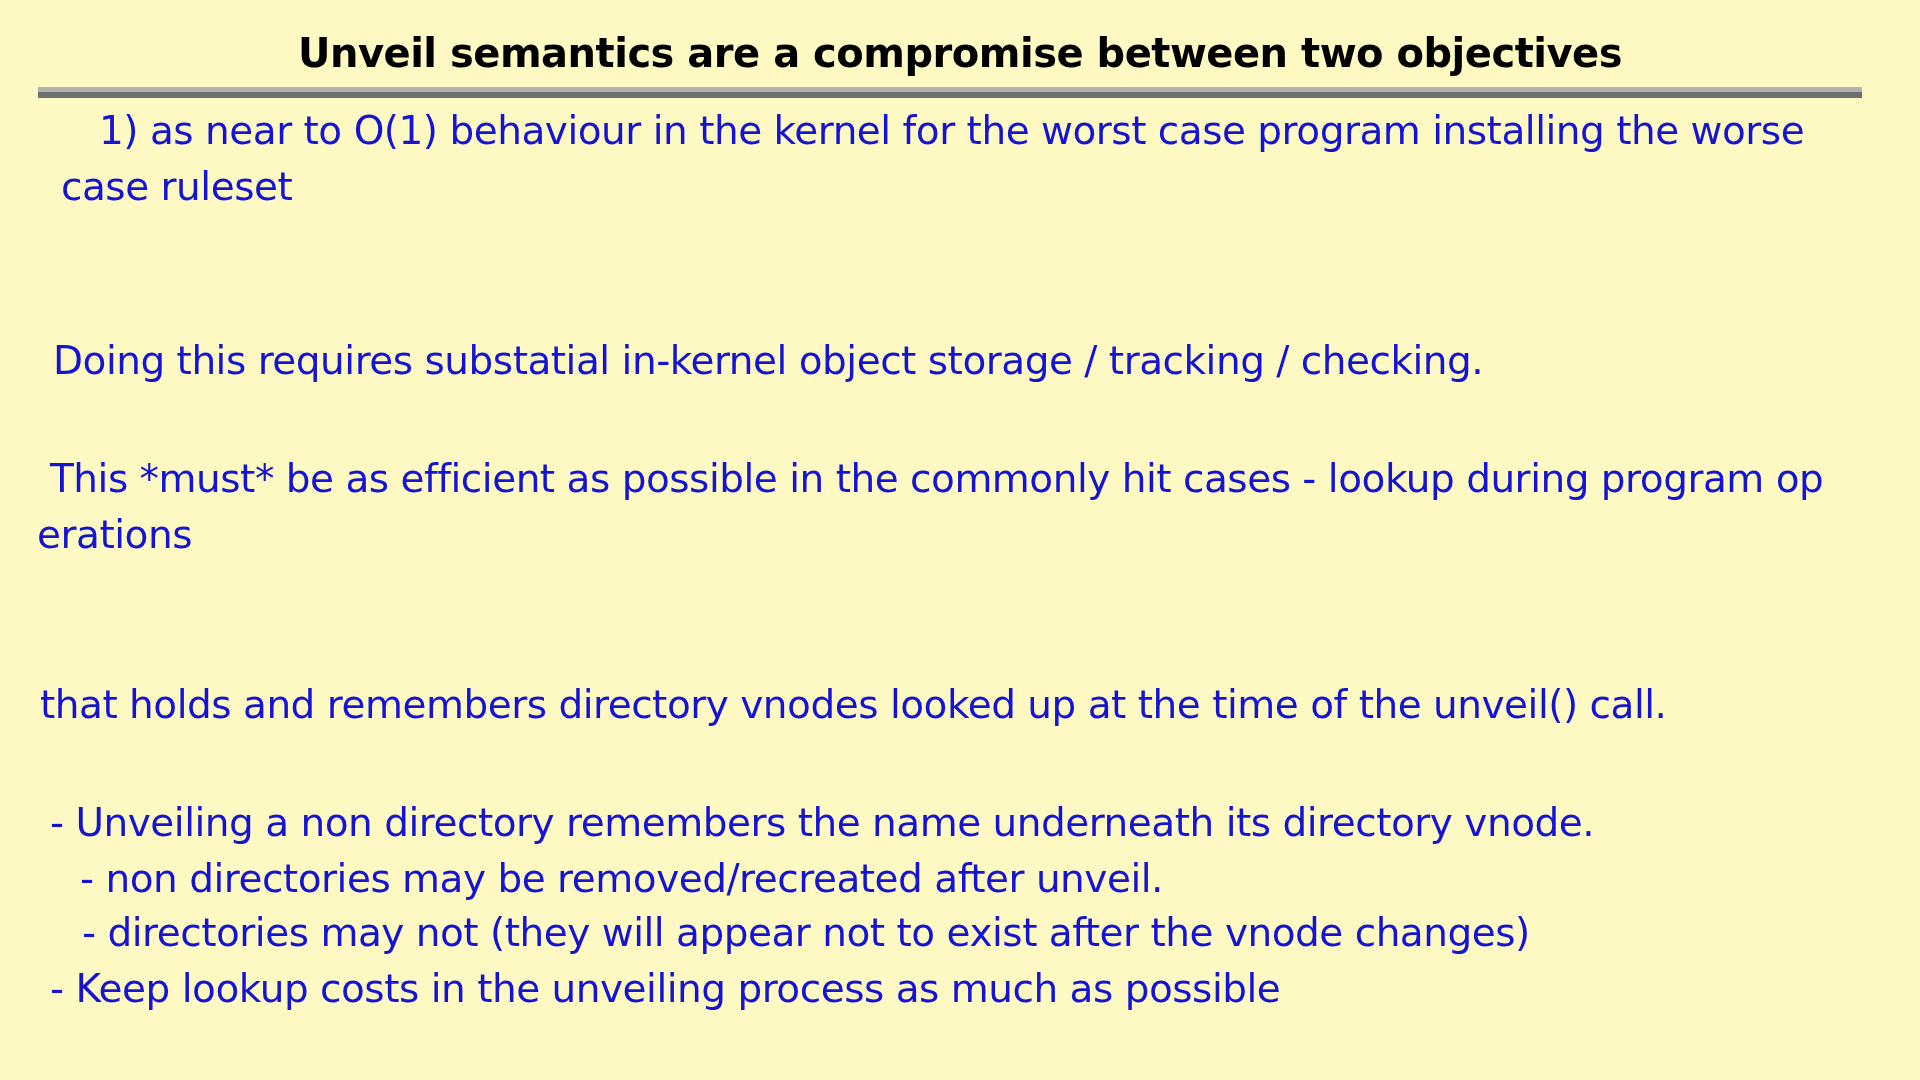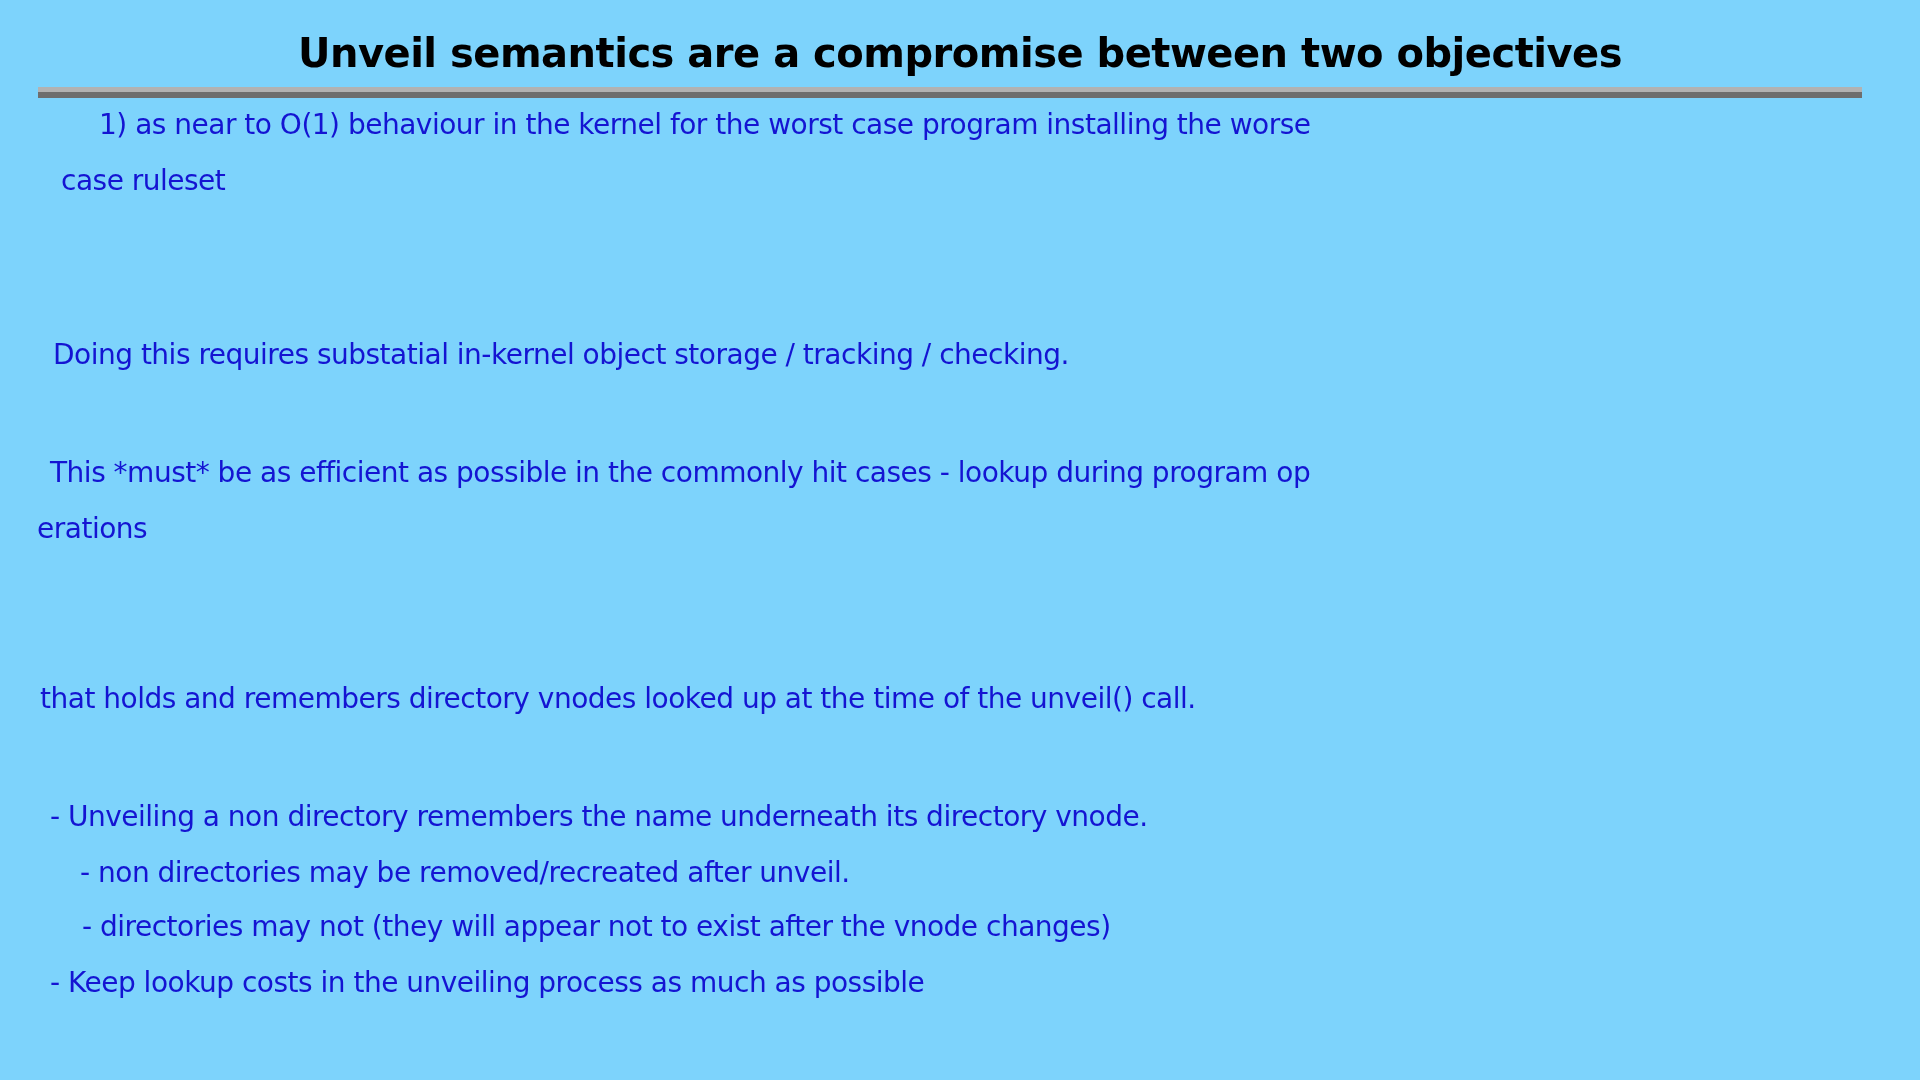--- a/index.html
+++ b/index.html
@@ -4,21 +4,21 @@
 <style>
   html, body {
     margin: 0;
     padding: 0;
     background: #ffffff;
   }
   .slide {
     position: relative;
     width: 1920px;
     height: 1080px;
-    background: #7dd3fc;
+    background: #fef9c3;
     overflow: hidden;
     font-family: "DejaVu Sans", sans-serif;
   }
   .slide-title {
     position: absolute;
     top: 30px;
     left: 0;
     width: 1920px;
     text-align: center;
     font-size: 40px;
@@ -37,21 +37,21 @@
   .title-divider .divider-top {
     height: 5px;
     background: #b2b2b2;
   }
   .title-divider .divider-bottom {
     height: 6px;
     background: #6e6e6e;
   }
   .line {
     position: absolute;
-    font-size: 28px;
+    font-size: 39px;
     letter-spacing: -0.5px;
     color: #1414d2;
     white-space: nowrap;
     line-height: 1.1;
   }
   .l1  { top: 110px; left: 99px;  }
   .l2  { top: 166px; left: 37px; margin-left: 24px;  }
   .l3  { top: 222px; left: 104px; }
   .l4  { top: 340px; left: 53px;  }
   .l5  { top: 458px; left: 50px;  }

